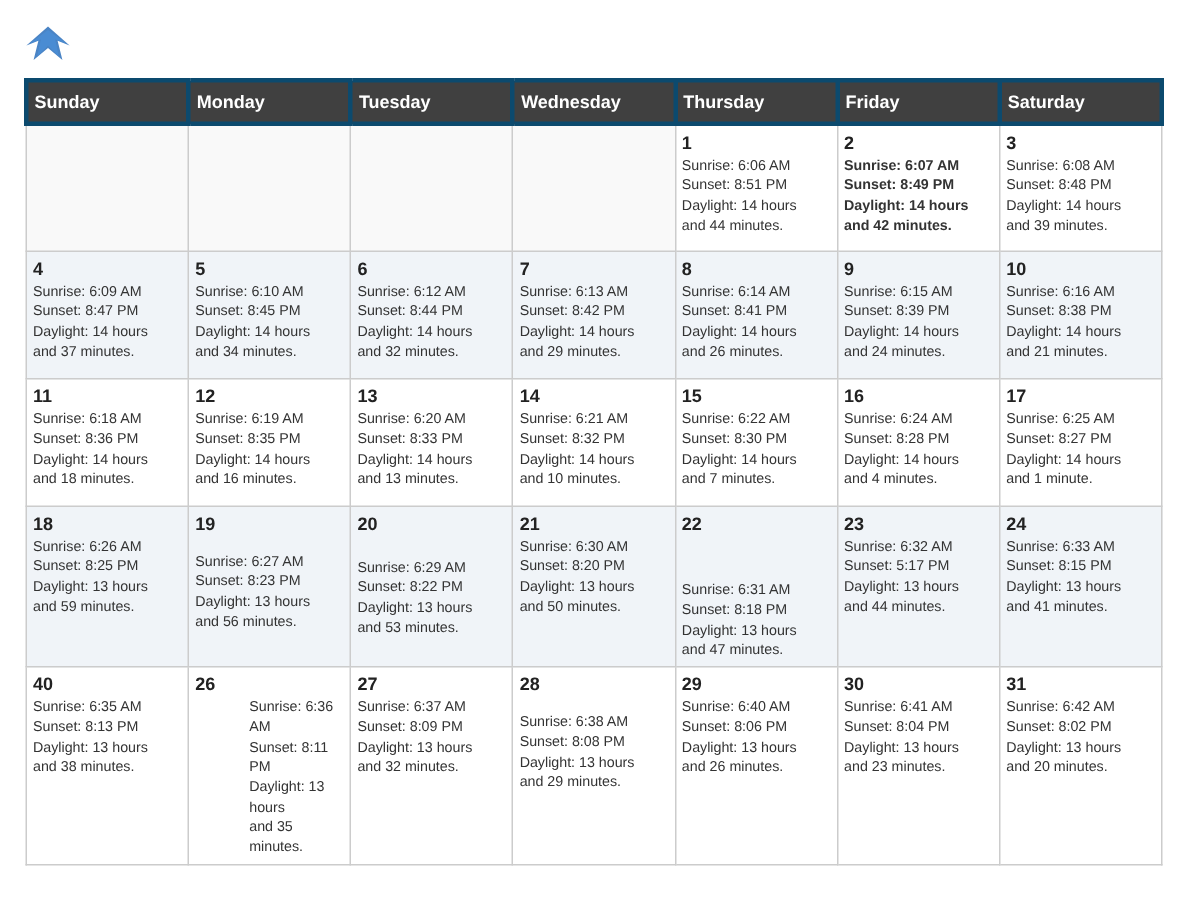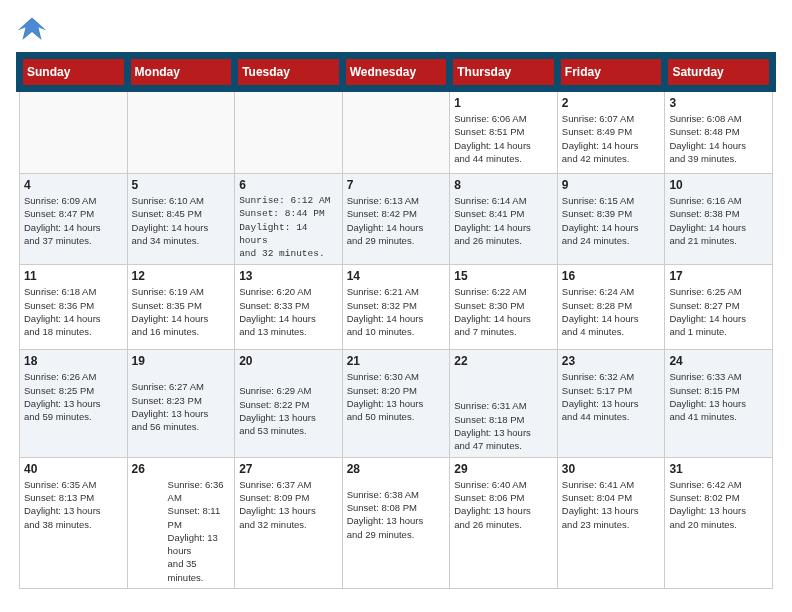--- a/index.html
+++ b/index.html
@@ -43,27 +43,27 @@
     .subtitle {
       font-size: 15px;
       color: #444;
     }
     table {
       width: 100%;
       border-collapse: collapse;
       table-layout: fixed;
     }
     th {
-      background-color: #b91c1c;
+      background-color: #404040;
       color: #fff;
       font-size: 12px;
       font-weight: bold;
       padding: 6px 4px;
       text-align: left;
-      border: 7px solid #0c4a6e;
+      border: 3px solid #0c4a6e;
     }
     td {
       border: 1px solid #ccc;
       vertical-align: top;
       padding: 4px;
       font-size: 10px;
       color: #222;
       height: 85px;
       background: #fff;
     }
@@ -127,21 +127,21 @@
         <td class="empty"></td>
         <td>
           <span class="day-num">1</span>
           <div class="day-info" style="white-space: pre-line;">Sunrise: 6:06 AM
 Sunset: 8:51 PM
 Daylight: 14 hours
 and 44 minutes.</div>
         </td>
         <td>
           <span class="day-num">2</span>
-          <div class="day-info" style="white-space: pre-line;">Sunrise: 6:07 AM
+          <div class="day-info" style="white-space: pre-line; font-weight: bold;">Sunrise: 6:07 AM
 Sunset: 8:49 PM
 Daylight: 14 hours
 and 42 minutes.</div>
         </td>
         <td>
           <span class="day-num">3</span>
           <div class="day-info" style="white-space: pre-line;">Sunrise: 6:08 AM
 Sunset: 8:48 PM
 Daylight: 14 hours
 and 39 minutes.</div>
@@ -157,21 +157,21 @@
         </td>
         <td class="alt-row">
           <span class="day-num">5</span>
           <div class="day-info" style="white-space: pre-line;">Sunrise: 6:10 AM
 Sunset: 8:45 PM
 Daylight: 14 hours
 and 34 minutes.</div>
         </td>
         <td class="alt-row">
           <span class="day-num">6</span>
-          <div class="day-info" style="white-space: pre-line; font-family: Liberation Mono, monospace;">Sunrise: 6:12 AM
+          <div class="day-info" style="white-space: pre-line;">Sunrise: 6:12 AM
 Sunset: 8:44 PM
 Daylight: 14 hours
 and 32 minutes.</div>
         </td>
         <td class="alt-row">
           <span class="day-num">7</span>
           <div class="day-info" style="white-space: pre-line;">Sunrise: 6:13 AM
 Sunset: 8:42 PM
 Daylight: 14 hours
 and 29 minutes.</div>

